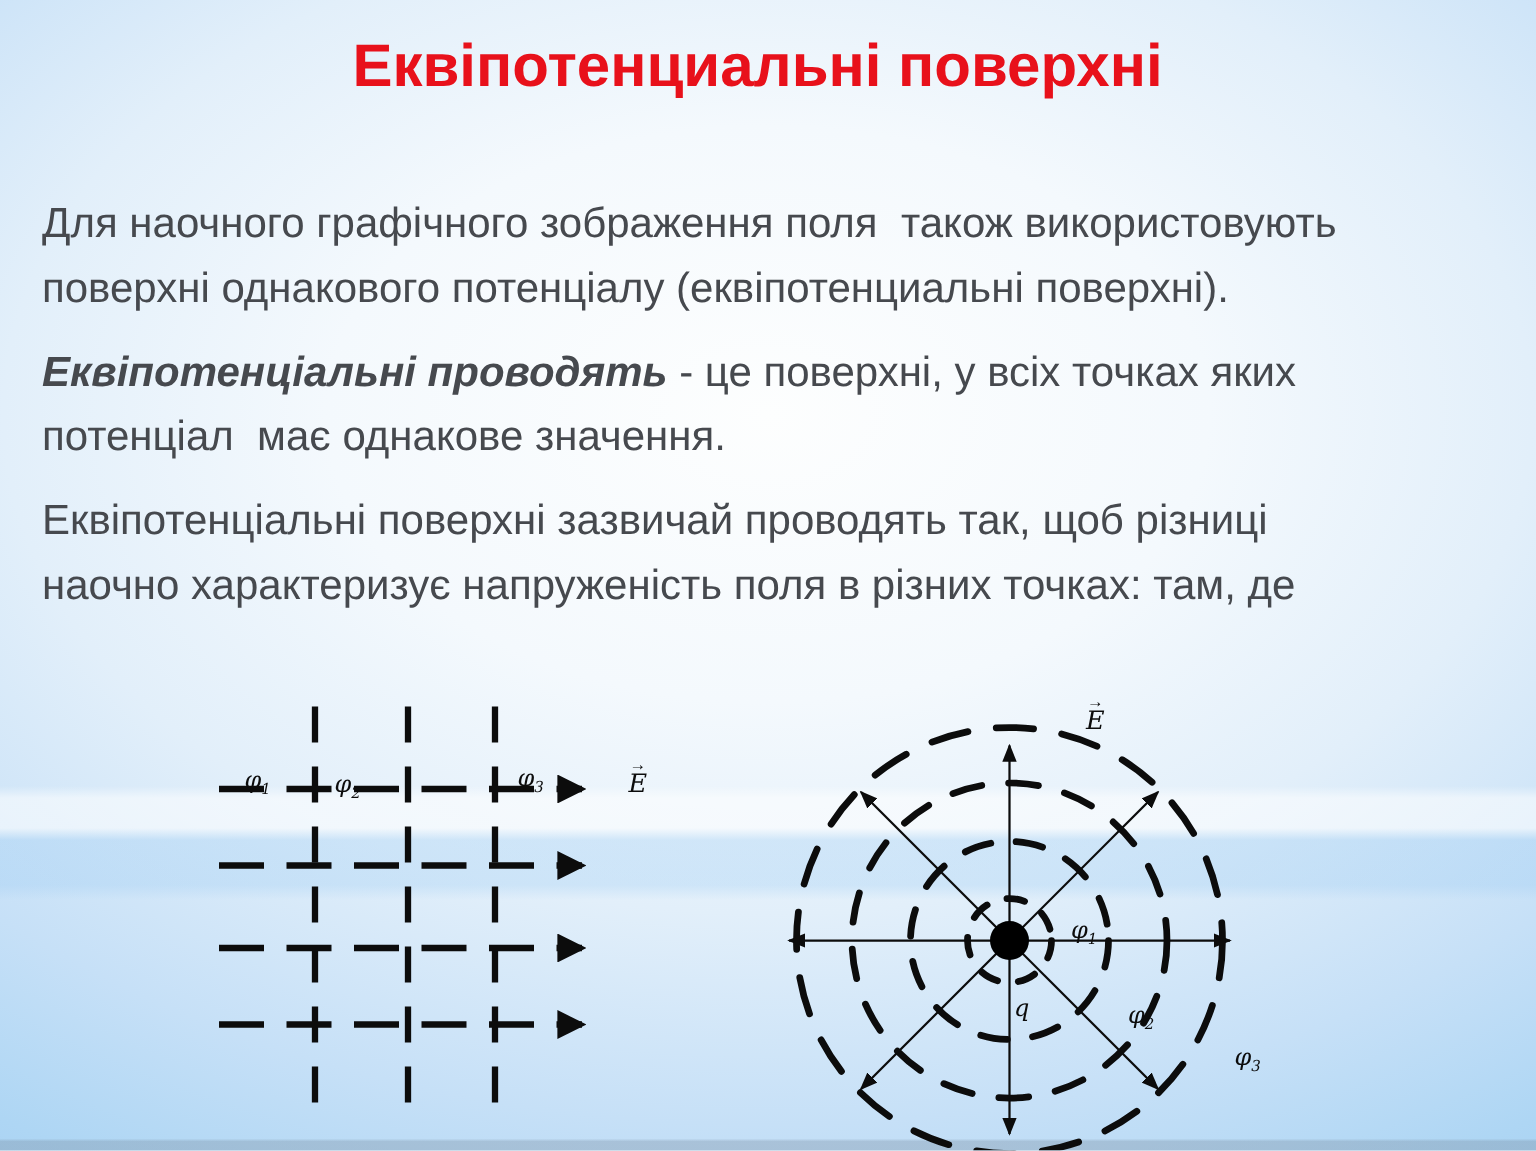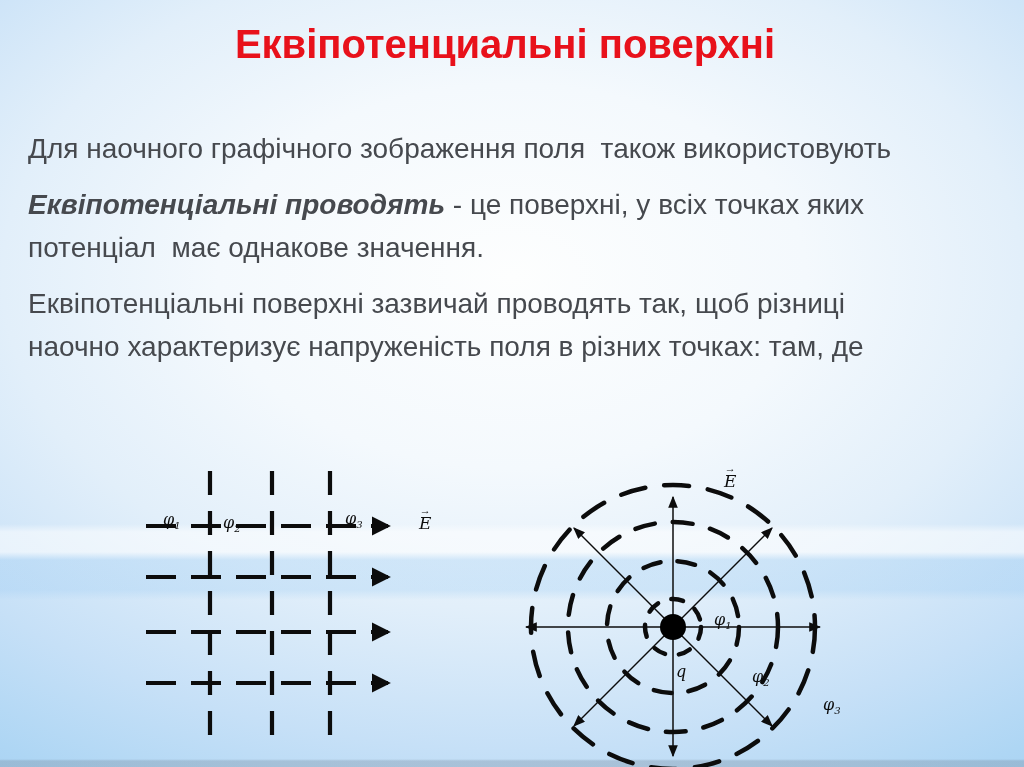--- a/index.html
+++ b/index.html
@@ -38,20 +38,21 @@
 </head>
 <body>
 
 <div class="slide">
 
   <h1 class="title">Еквіпотенциальні поверхні</h1>
 
   <div class="textblock">
     <div class="para">
       <div class="line">Для наочного графічного зображення поля  також використовують</div>
+      <div class="line">поверхні однакового потенціалу (еквіпотенциальні поверхні).</div>
     </div>
     <div class="para">
       <div class="line"><span class="lead">Еквіпотенціальні проводять</span><span> - це поверхні, у всіх точках яких</span></div>
       <div class="line">потенціал  має однакове значення.</div>
     </div>
     <div class="para">
       <div class="line">Еквіпотенціальні поверхні зазвичай проводять так, щоб різниці</div>
       <div class="line">наочно характеризує напруженість поля в різних точках: там, де</div>
     </div>
   </div>

